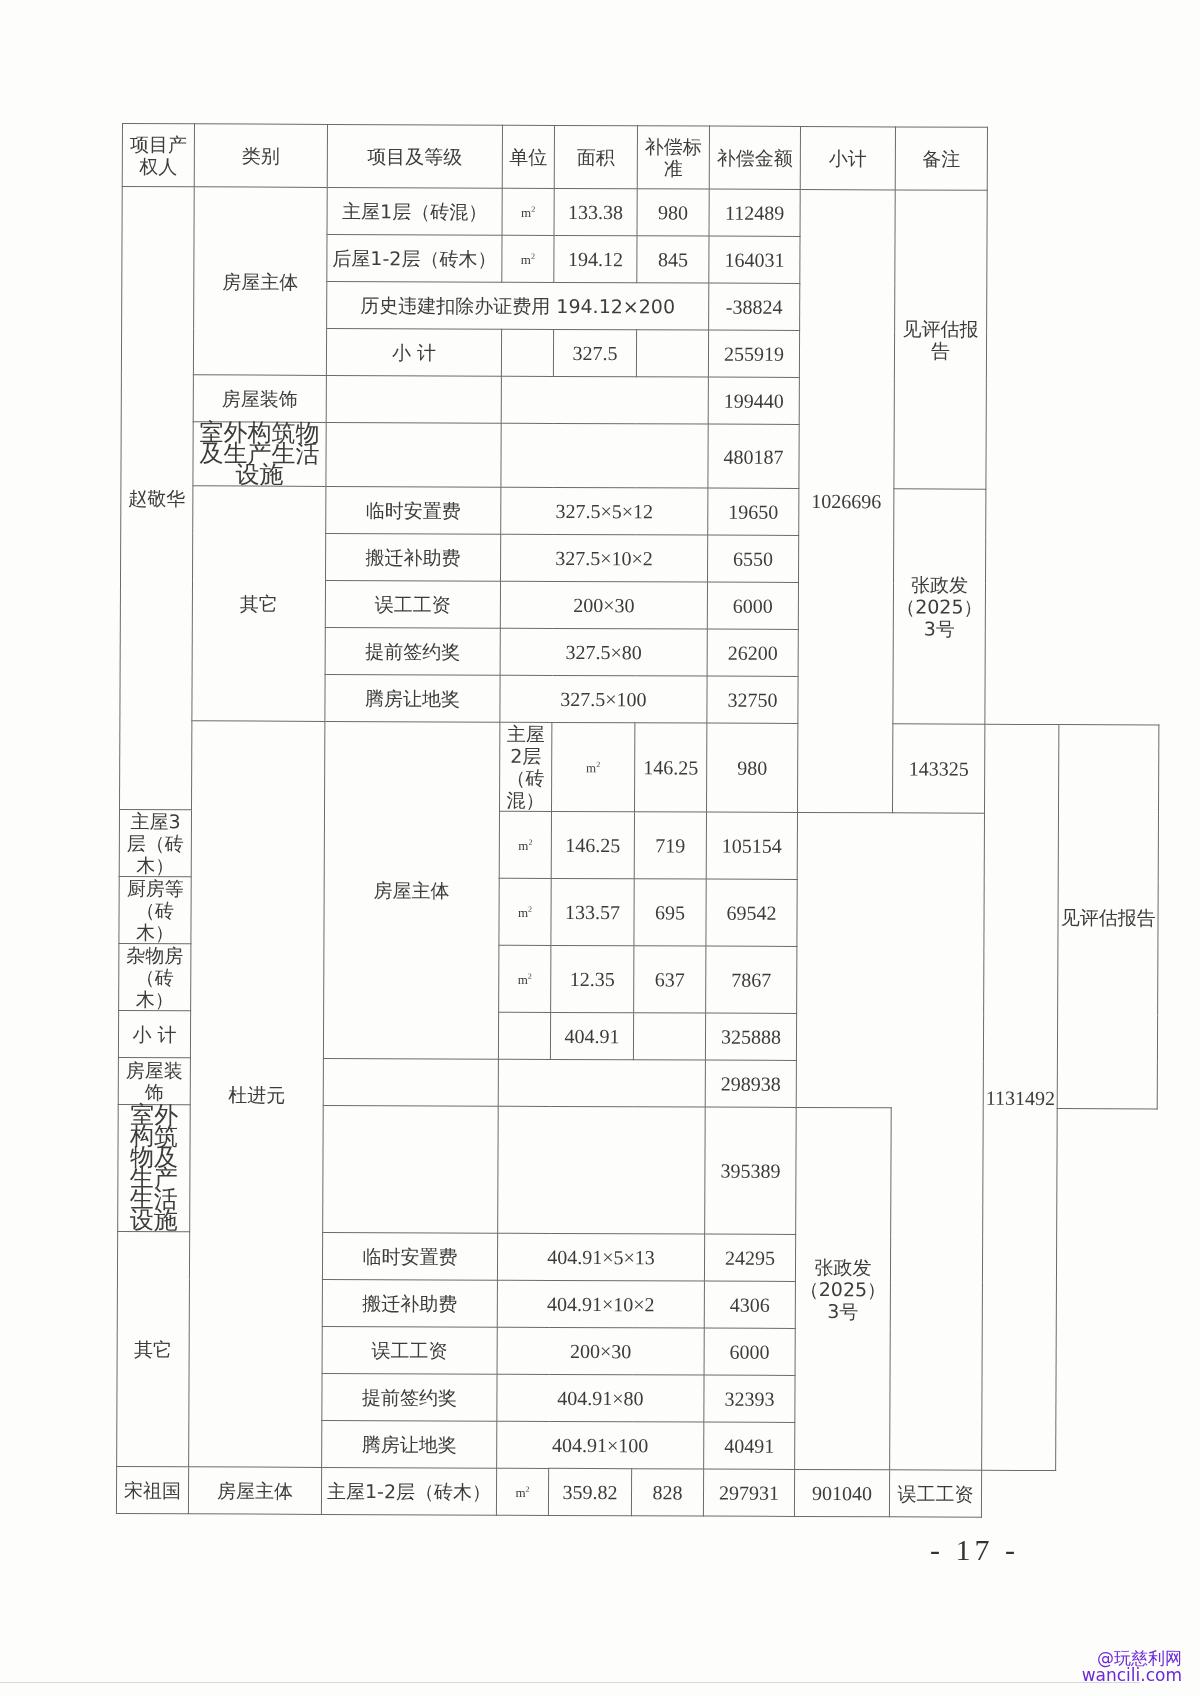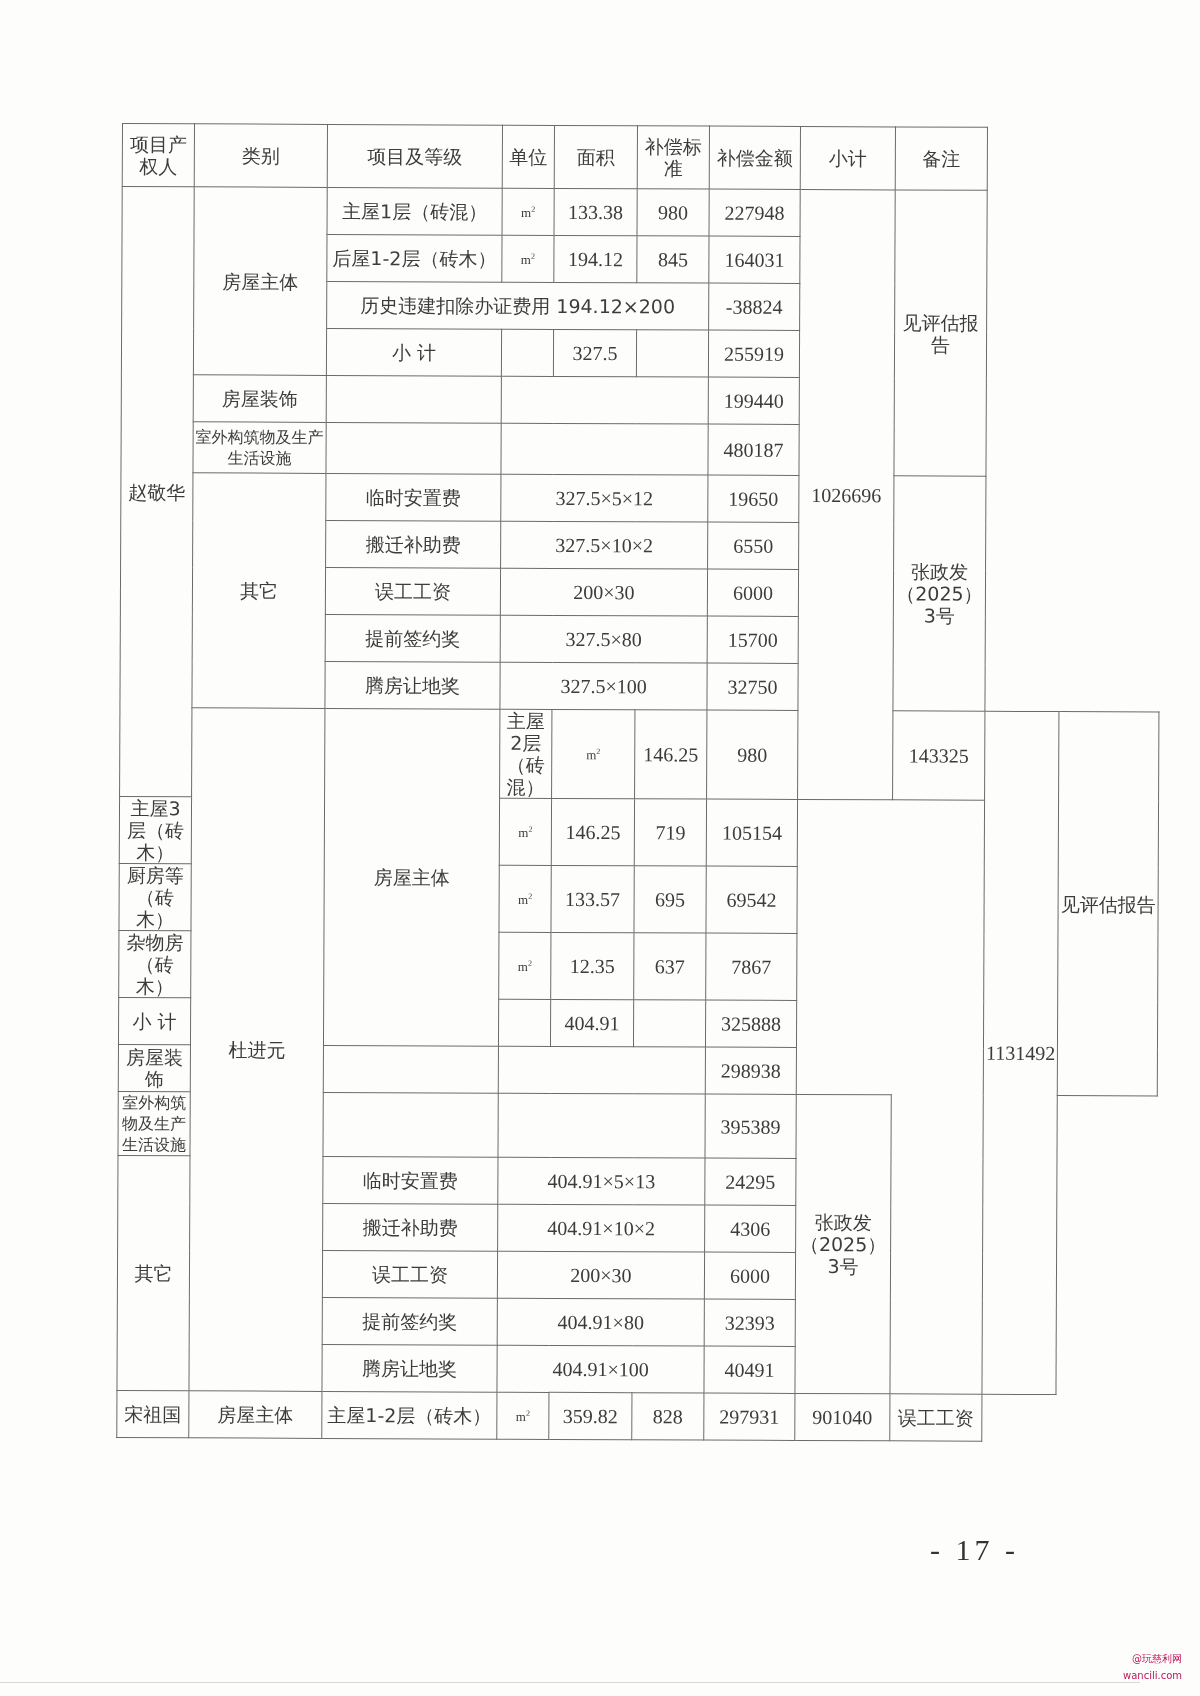--- a/index.html
+++ b/index.html
@@ -12,33 +12,33 @@
     border-collapse: collapse; table-layout: fixed;
     transform: rotate(0.25deg); transform-origin: 0 0;
   }
   .page-table td {
     border: 1.3px solid #6b6b6b; text-align: center; vertical-align: middle;
     font-size: 19px; line-height: 22px; padding: 0 2px; color: #3c3c3c;
     font-family: "DejaVu Sans", "Liberation Sans", sans-serif;
   }
   .page-table td.num { font-family: "Liberation Serif", "DejaVu Serif", serif; font-size: 20px; }
   .page-table td.hdr { font-size: 19px; }
-  .page-table td.small { font-size: 16px; line-height: 21px; }
+  .page-table td.small { font-size: 24px; line-height: 21px; }
   .page-table td.unit { font-size: 13px; font-family: "Liberation Serif", serif; }
   .unit sup { font-size: 8px; }
   tr.h-head td { height: 62px; }
   tr.h-row td { height: 46px; }
   tr.h-tall td { height: 50px; }
   .page-number {
     position: absolute; left: 930px; top: 1533px; font-size: 30px;
     font-family: "Liberation Serif", "DejaVu Serif", serif; color: #333; letter-spacing: 4px;
   }
   .watermark {
-    position: absolute; right: 18px; top: 1650px; text-align: right; color: #be185d;
-    font-family: "DejaVu Sans", sans-serif; font-size: 10px; line-height: 17px;
+    position: absolute; right: 18px; top: 1650px; text-align: right; color: #6d28d9;
+    font-family: "DejaVu Sans", sans-serif; font-size: 17px; line-height: 17px;
   }
   .bottom-rule {
     position: absolute; left: 0; right: 60px; top: 1682px; height: 1px; background: #d8d8d8;
   }
 </style>
 </head>
 <body>
 
 <table class="page-table">
   <colgroup>
@@ -66,21 +66,21 @@
       <td class="hdr">备注</td>
     </tr>
 
     <tr class="h-row">
       <td rowspan="12">赵敬华</td>
       <td rowspan="4">房屋主体</td>
       <td>主屋1层（砖混）</td>
       <td class="unit">m<sup>2</sup></td>
       <td class="num">133.38</td>
       <td class="num">980</td>
-      <td class="num">227948</td>
+      <td class="num">112489</td>
       <td rowspan="12" class="num">1026696</td>
       <td rowspan="6">见评估报告</td>
     </tr>
     <tr class="h-row">
       <td>后屋1-2层（砖木）</td>
       <td class="unit">m<sup>2</sup></td>
       <td class="num">194.12</td>
       <td class="num">845</td>
       <td class="num">164031</td>
     </tr>
@@ -120,21 +120,21 @@
       <td class="num">6550</td>
     </tr>
     <tr class="h-row">
       <td>误工工资</td>
       <td colspan="3" class="num">200×30</td>
       <td class="num">6000</td>
     </tr>
     <tr class="h-row">
       <td>提前签约奖</td>
       <td colspan="3" class="num">327.5×80</td>
-      <td class="num">15700</td>
+      <td class="num">26200</td>
     </tr>
     <tr class="h-row">
       <td>腾房让地奖</td>
       <td colspan="3" class="num">327.5×100</td>
       <td class="num">32750</td>
     </tr>
 
     <tr class="h-row">
       <td rowspan="12">杜进元</td>
       <td rowspan="5">房屋主体</td>

